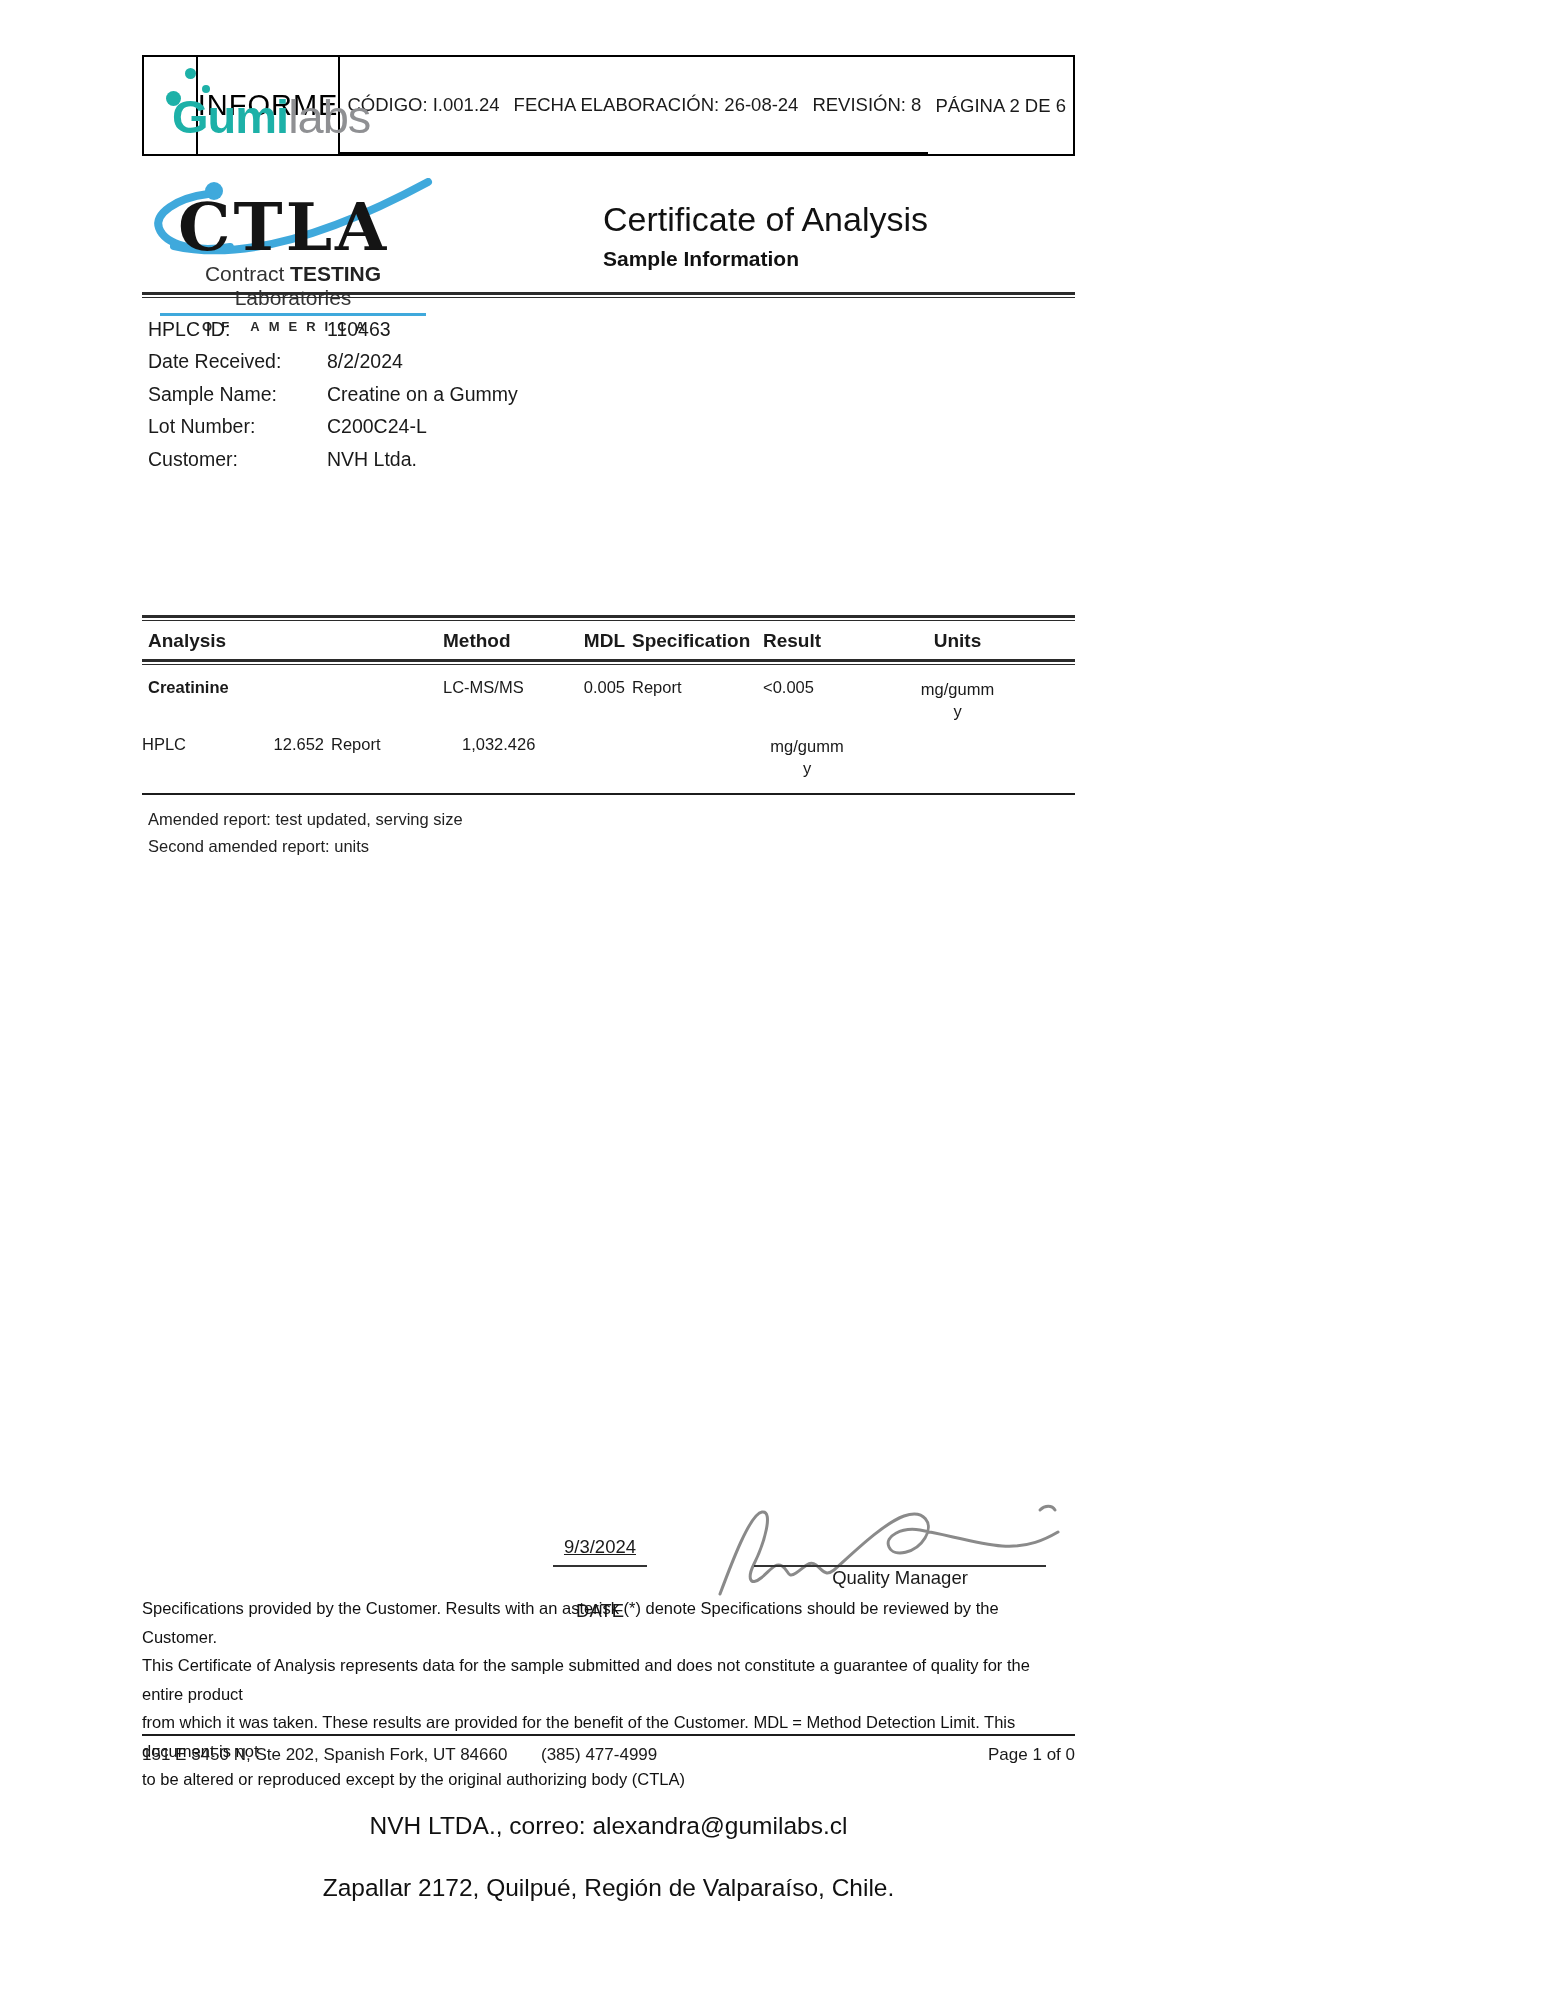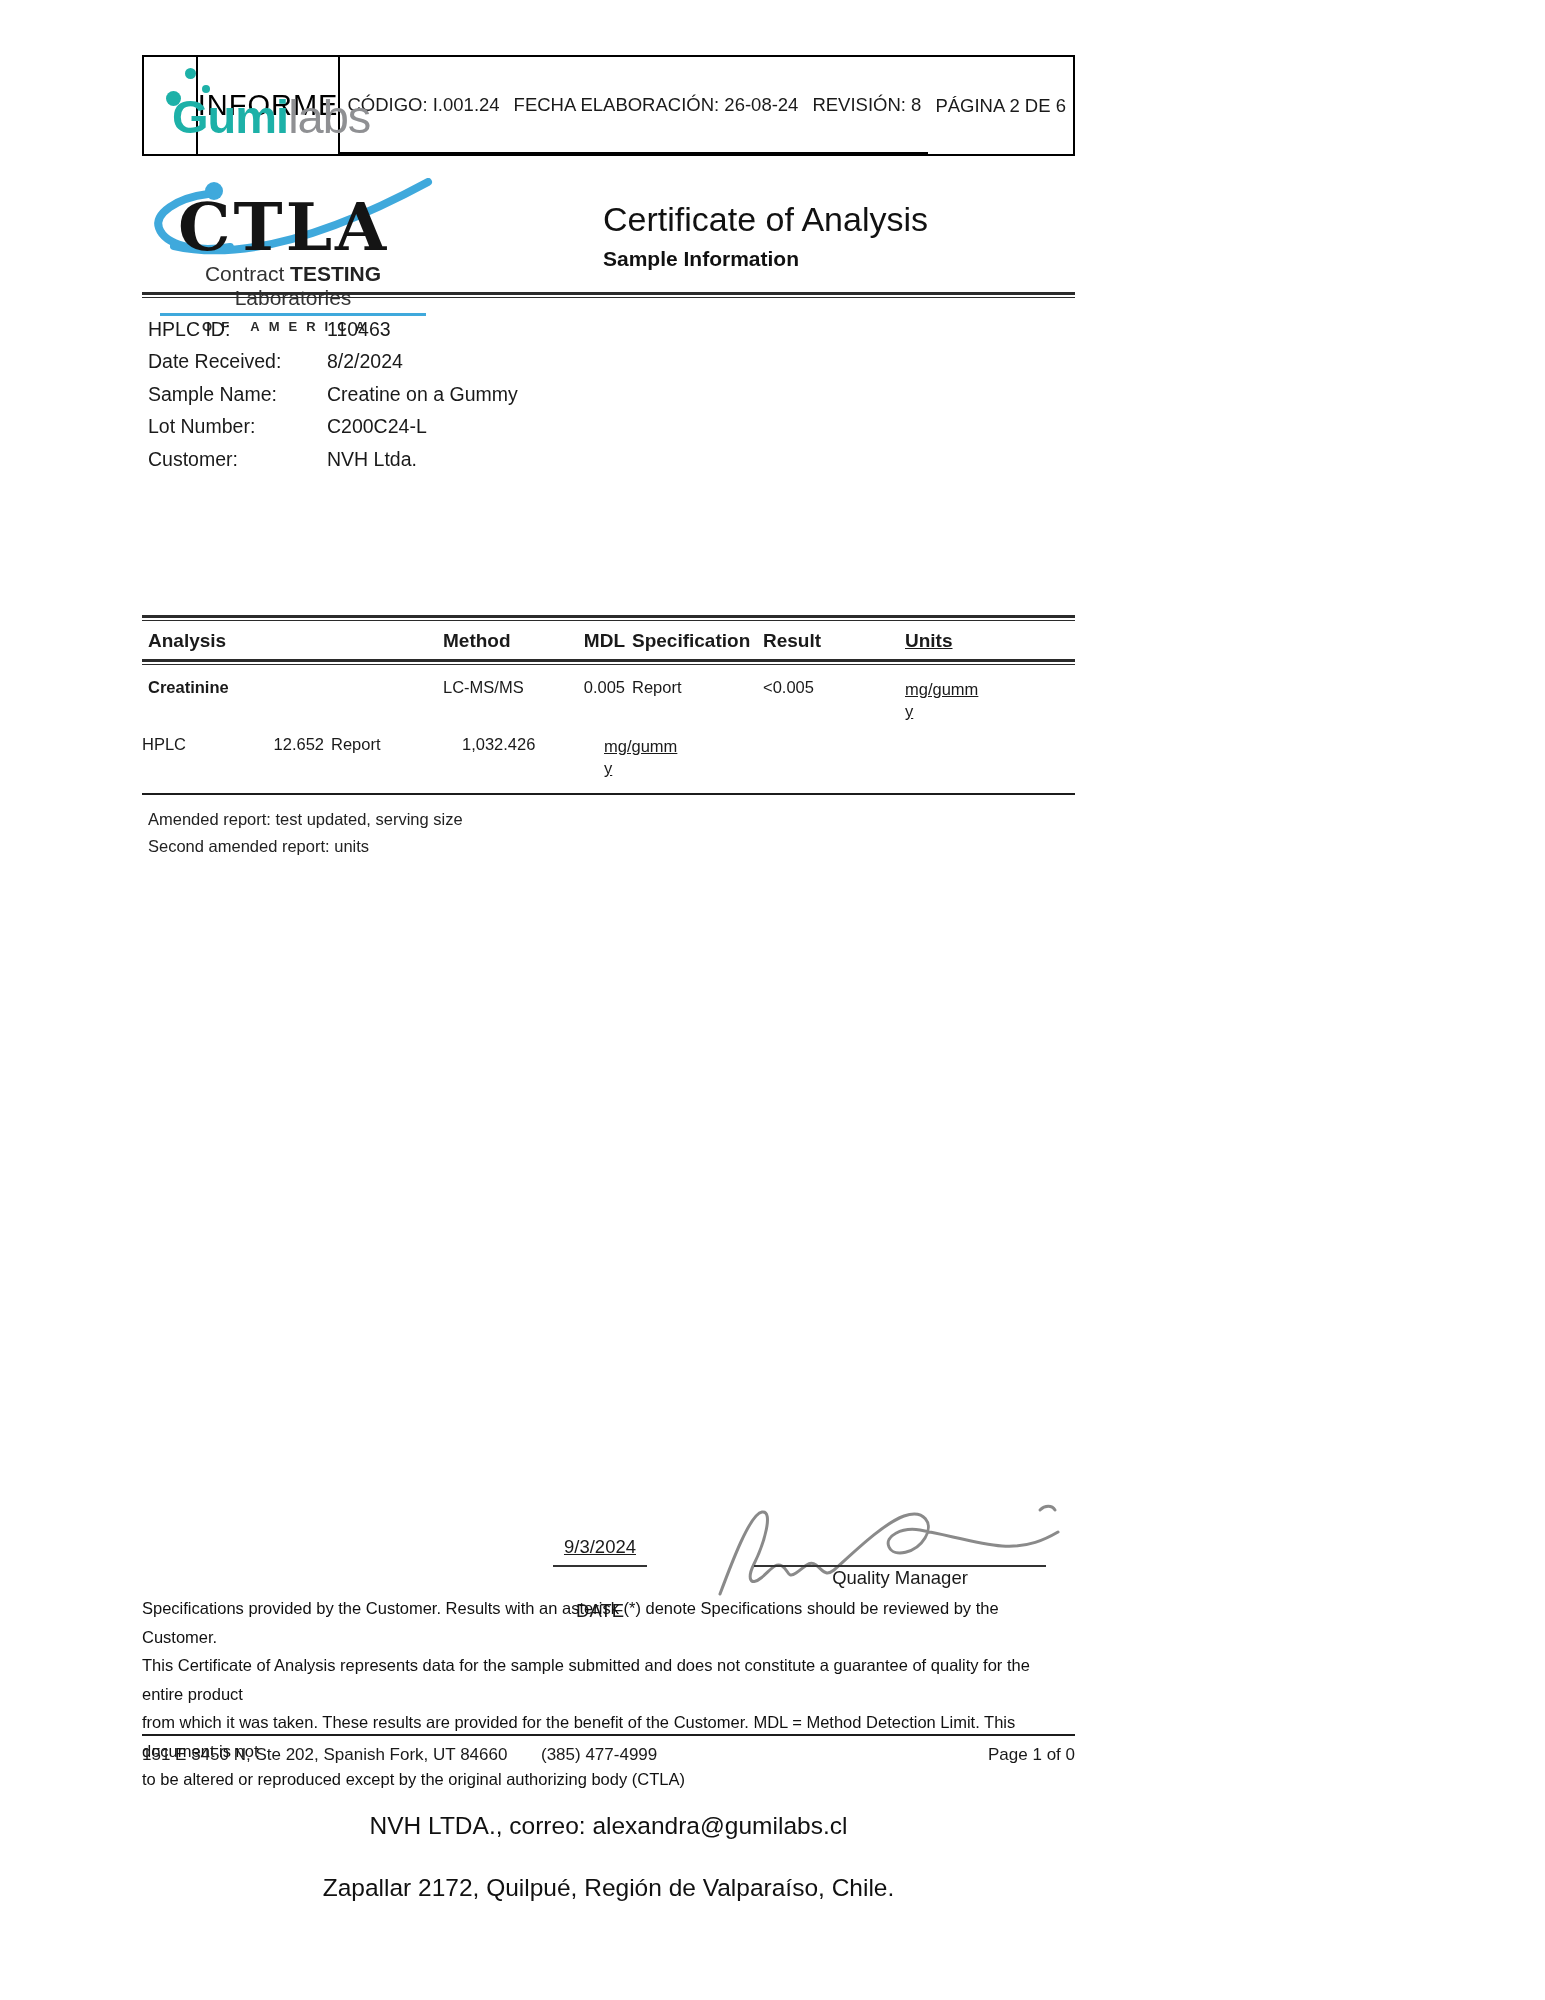--- a/index.html
+++ b/index.html
@@ -53,21 +53,21 @@
   .si-value { }
 
   
   .analysis-table { position:absolute; left:0; top:615px; width:933px; }
   .at-row { display:flex; width:933px; }
   .c-analysis { width:301px; padding-left:6px; }
   .c-method   { width:125px; }
   .c-mdl      { width:57px; text-align:right; }
   .c-spec     { width:138px; padding-left:7px; }
   .c-result   { width:142px; }
-  .c-units    { flex:1; text-align:left; padding-right:65px;text-decoration:underline; }
+  .c-units    { flex:1; text-align:center; padding-right:65px; }
   .at-head { font-size:19px; font-weight:bold; padding:9px 0 7px 0; }
   .at-body-row { font-size:16.5px; padding-top:13px; }
   .at-body-row .c-analysis { font-weight:bold; }
   .units-wrap span { display:block; line-height:22px; }
   .at-bottom-rule { margin-top:14px; }
   .at-notes { margin-top:11px; padding-left:6px; font-size:16.5px; line-height:27px; color:#222; }
 
   
   .sig-date-value { position:absolute; left:413px; top:1536px; width:90px; text-align:center; font-size:18.5px;text-decoration:underline; }
   .sig-date-rule  { position:absolute; left:411px; top:1565px; width:94px; border-top:2.5px solid #333; }

